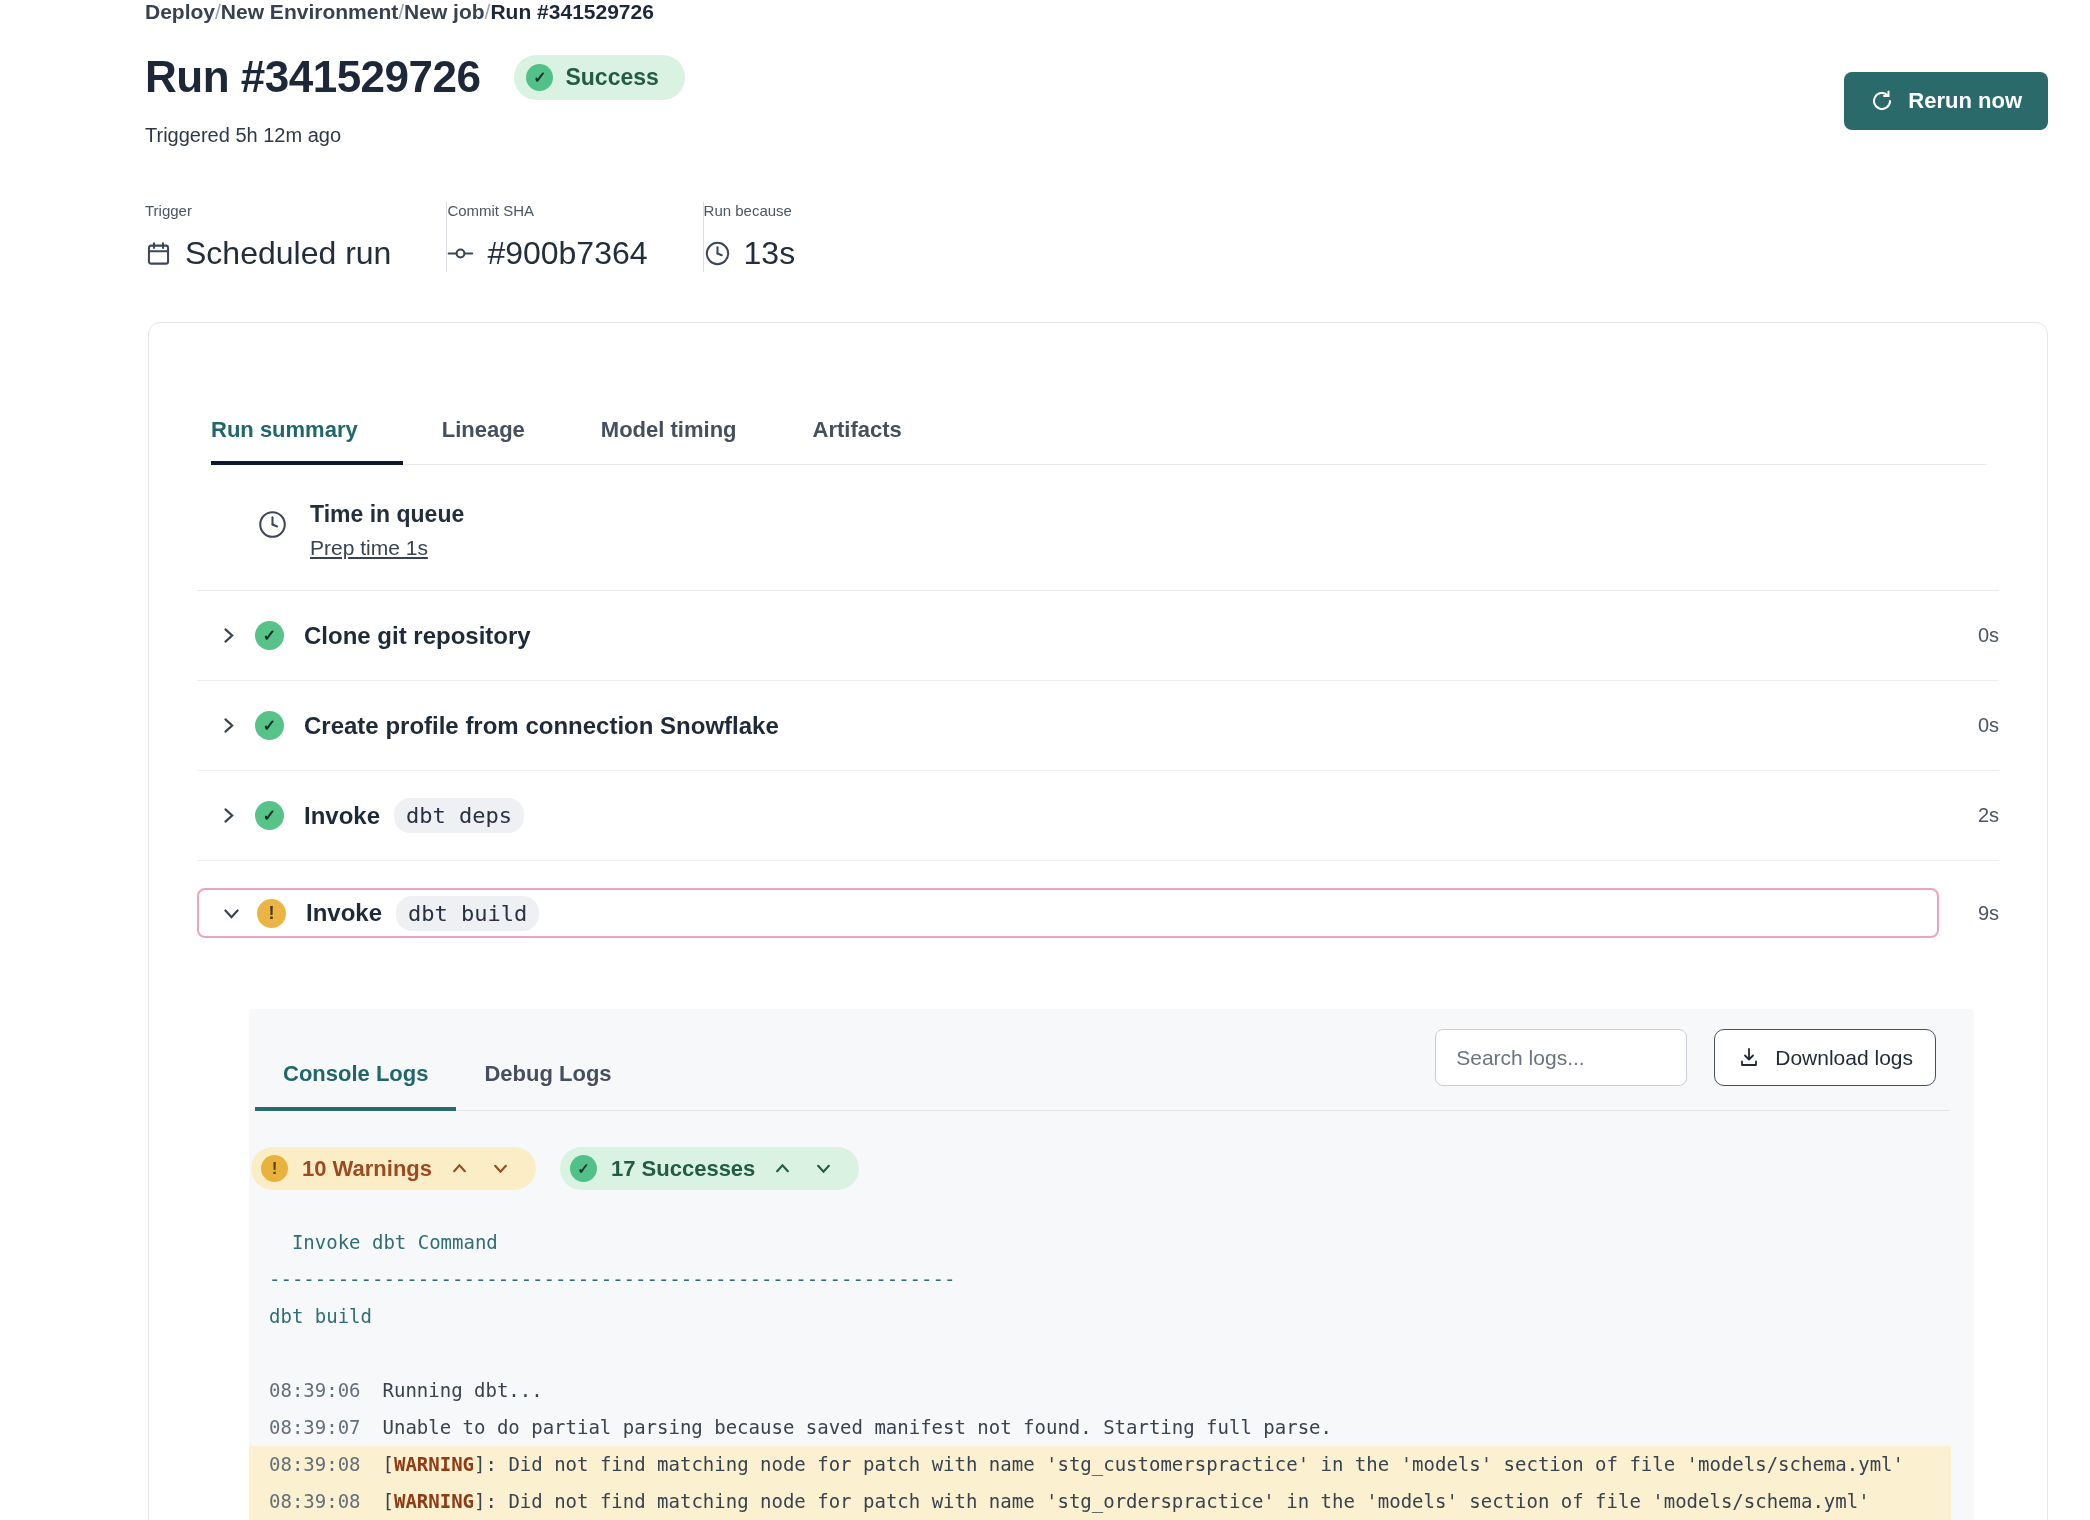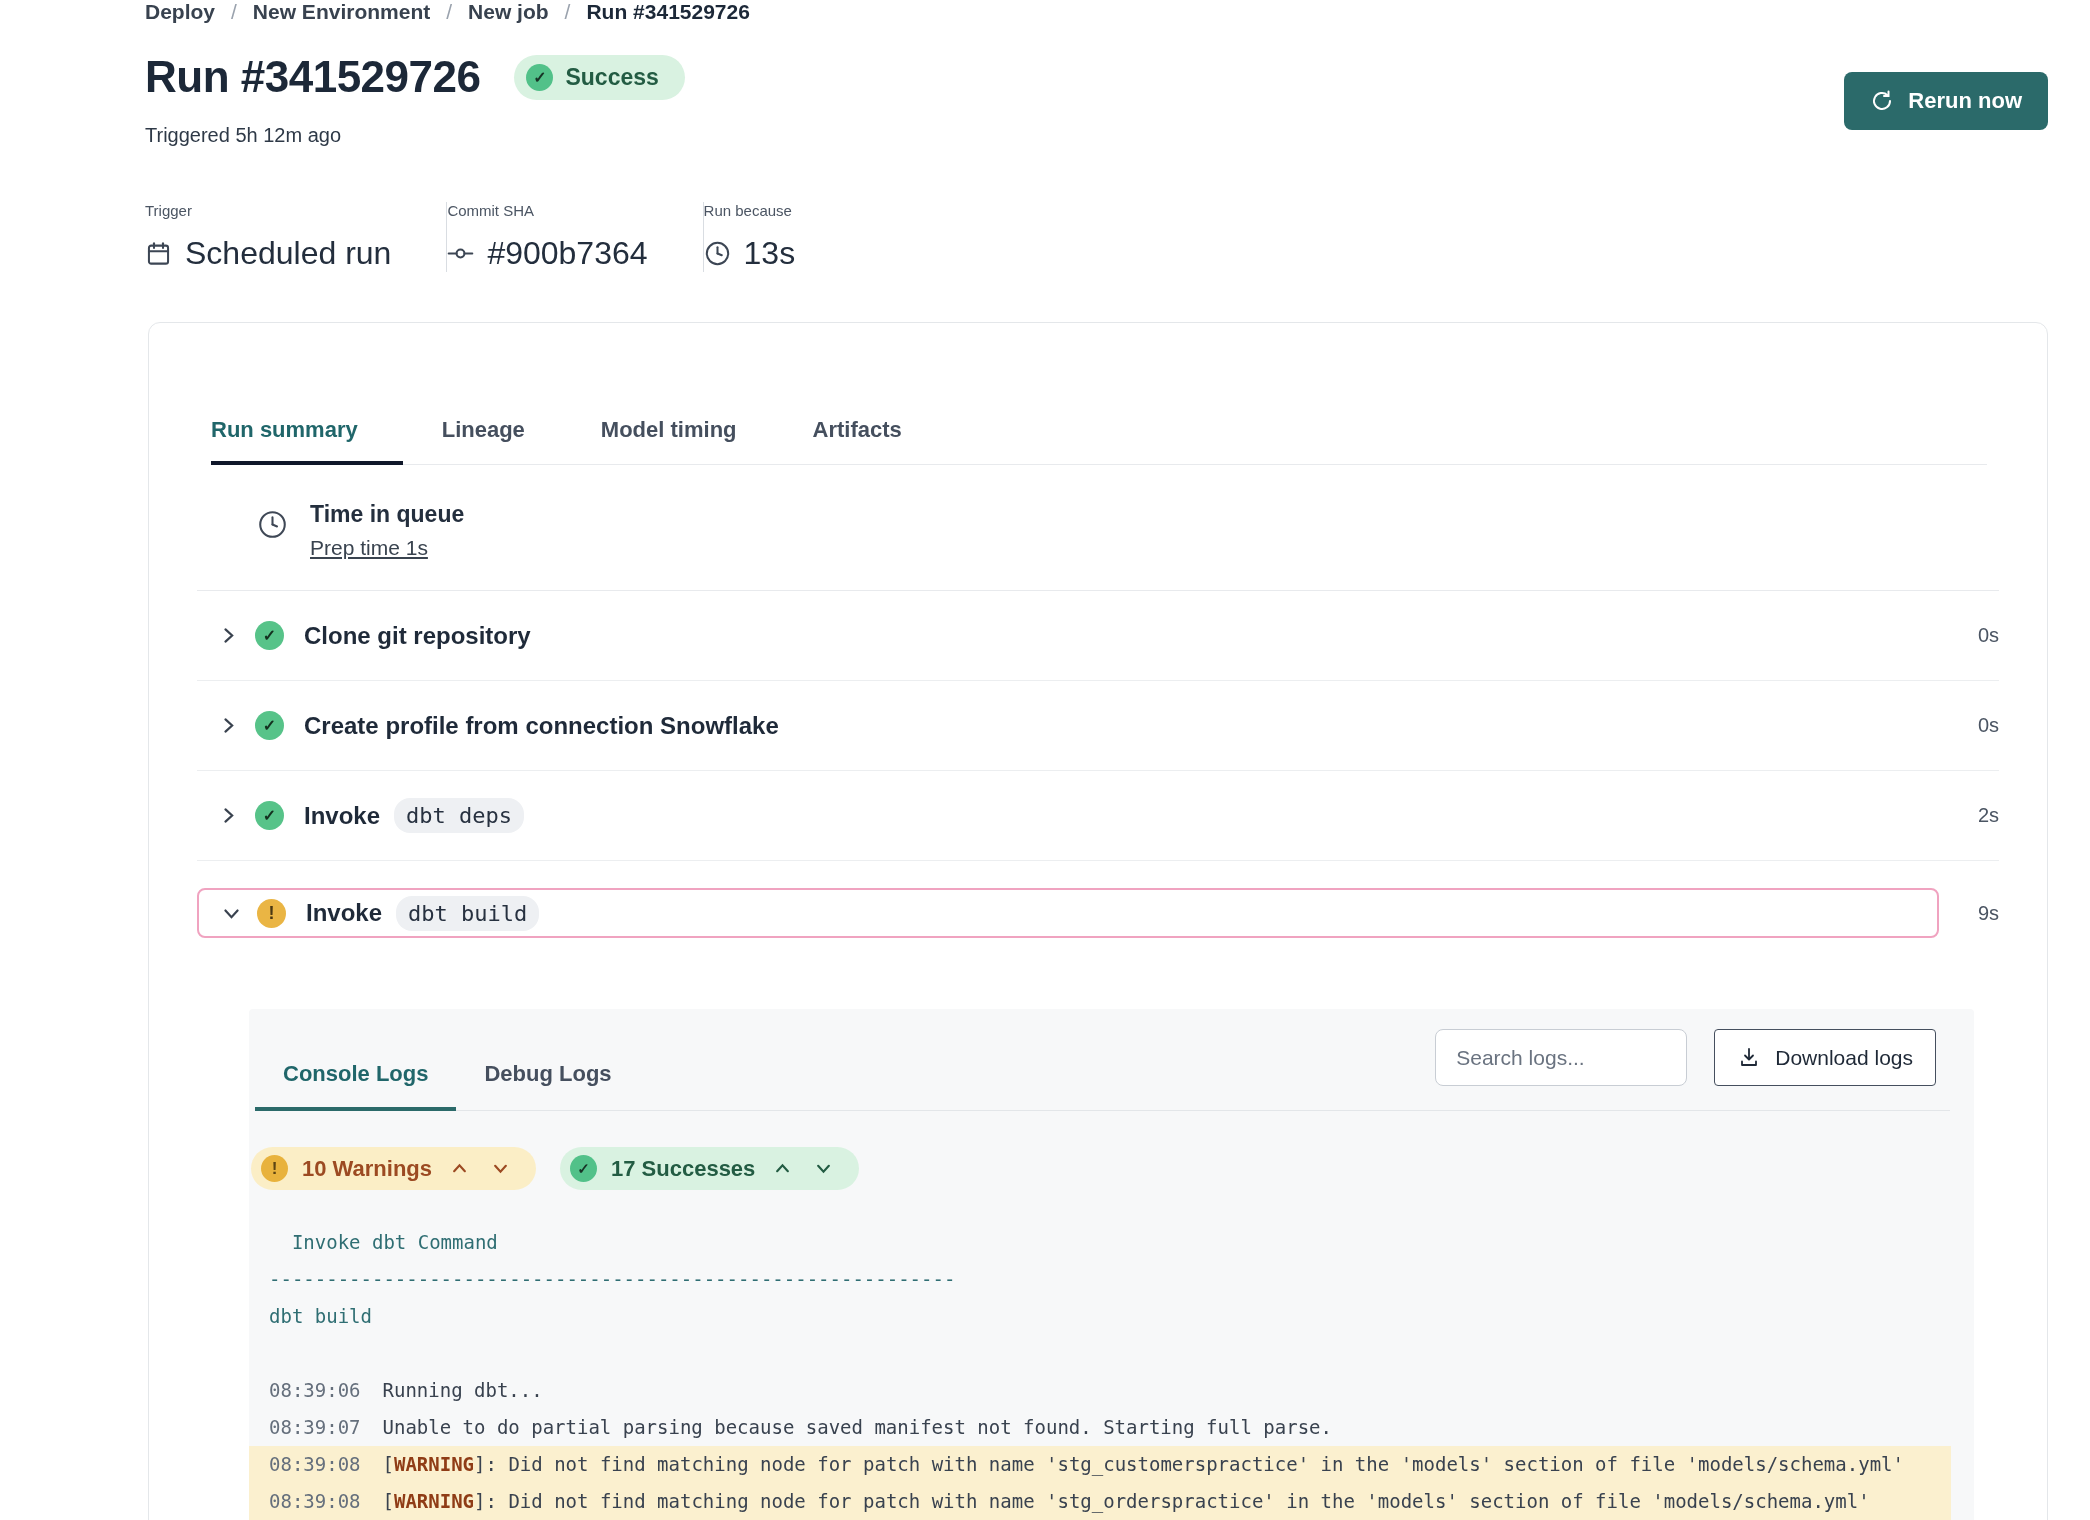--- a/index.html
+++ b/index.html
@@ -1,21 +1,21 @@
 <!DOCTYPE html>
 <html><head>
 <meta charset="utf-8">
 <style>
   * { margin:0; padding:0; box-sizing:border-box; }
   html,body { width:2090px; height:1520px; overflow:hidden; background:#fff;
     font-family:"Liberation Sans", sans-serif; color:#242f3e; }
   .page { position:relative; width:2090px; height:1520px; }
 
   
-  .breadcrumb { position:absolute; left:145px; top:0; display:flex; gap:16px;
+  .breadcrumb { position:absolute; left:145px; top:0; display:flex; 
     font-size:21px; font-weight:600; color:#3d4document755; align-items:center; }
   .breadcrumb .crumb { color:#38424f; font-weight:600; }
   .breadcrumb .crumb.current { color:#1c2838; font-weight:700; }
   .breadcrumb .sep { color:#9aa2ad; font-weight:400; }
 
   .title-row { position:absolute; left:145px; top:52px; display:flex; align-items:center; gap:34px; }
   .page-title { font-size:44px; font-weight:700; color:#1c2838; letter-spacing:-0.5px; }
   .status-pill { display:flex; align-items:center; gap:12px; background:#d9f2e1;
     border-radius:28px; padding:9px 26px 9px 12px; }
   .status-pill .dot { width:27px; height:27px; border-radius:50%; background:#52c189;
@@ -80,21 +80,21 @@
   .ctab { padding:0 28px 20px 28px; font-size:22px; font-weight:600; color:#454f5e;
     border-bottom:4px solid transparent; margin-bottom:-1px; cursor:pointer; }
   .ctab.active { color:#20666a; border-bottom-color:#2b6a6a; }
 
   .console-controls { position:absolute; top:20px; right:38px; display:flex; gap:27px; }
   .search-input { width:252px; height:57px; border:1px solid #c8cdd4; border-radius:8px;
     background:#fff; font-size:21px; color:#39424f; padding:0 20px;
     font-family:"Liberation Sans", sans-serif; }
   .search-input::placeholder { color:#6a7380; }
   .dl-btn { height:57px; padding:0 22px; background:#fff; border:1px solid #454f5e;
-    border-radius:4px; font-size:21px; color:#1f2937; display:flex; align-items:center;
+    border-radius:10px; font-size:21px; color:#1f2937; display:flex; align-items:center;
     gap:14px; cursor:pointer; font-family:"Liberation Sans", sans-serif; }
 
   .badges { display:flex; gap:24px; margin:36px 0 0 2px; }
   .pill { display:flex; align-items:center; gap:14px; border-radius:26px; padding:8px 22px 8px 10px; }
   .pill.warn { background:#fbeec6; color:#9c4a22; }
   .pill.ok { background:#d9f2e1; color:#235c43; }
   .pill .ic { width:27px; height:27px; border-radius:50%; display:flex; align-items:center;
     justify-content:center; font-weight:700; }
   .pill.warn .ic { background:#e8b23c; color:#5c4413; font-size:17px; }
   .pill.ok .ic { background:#52c189; color:#173326; font-size:15px; }

